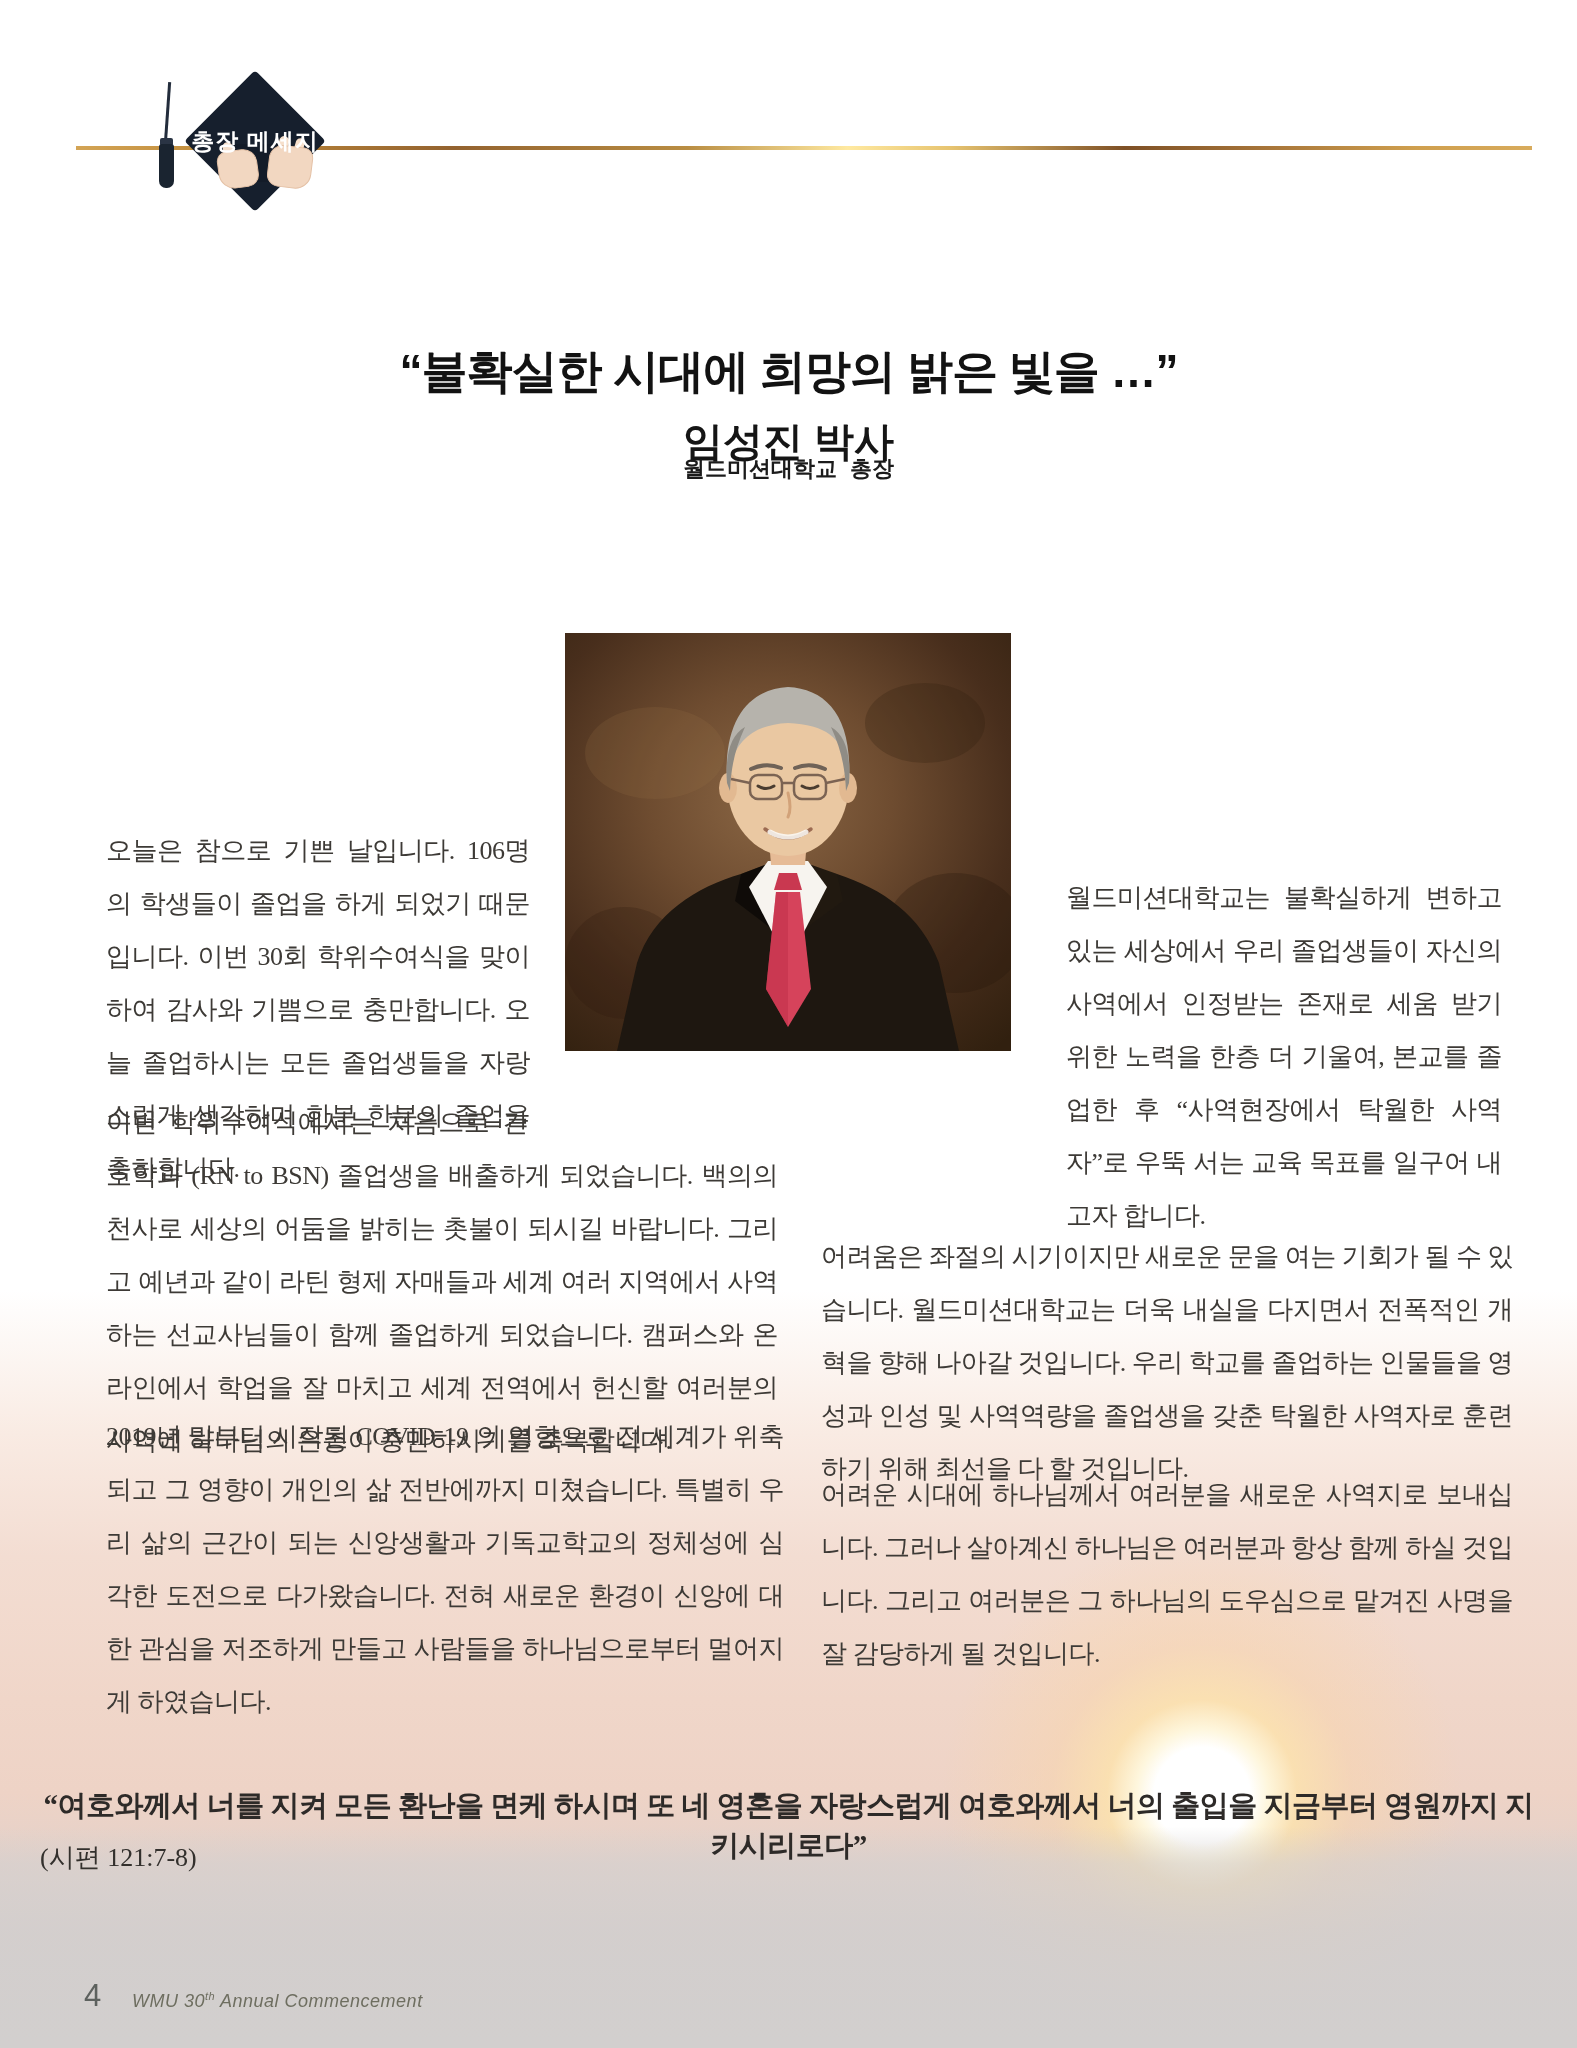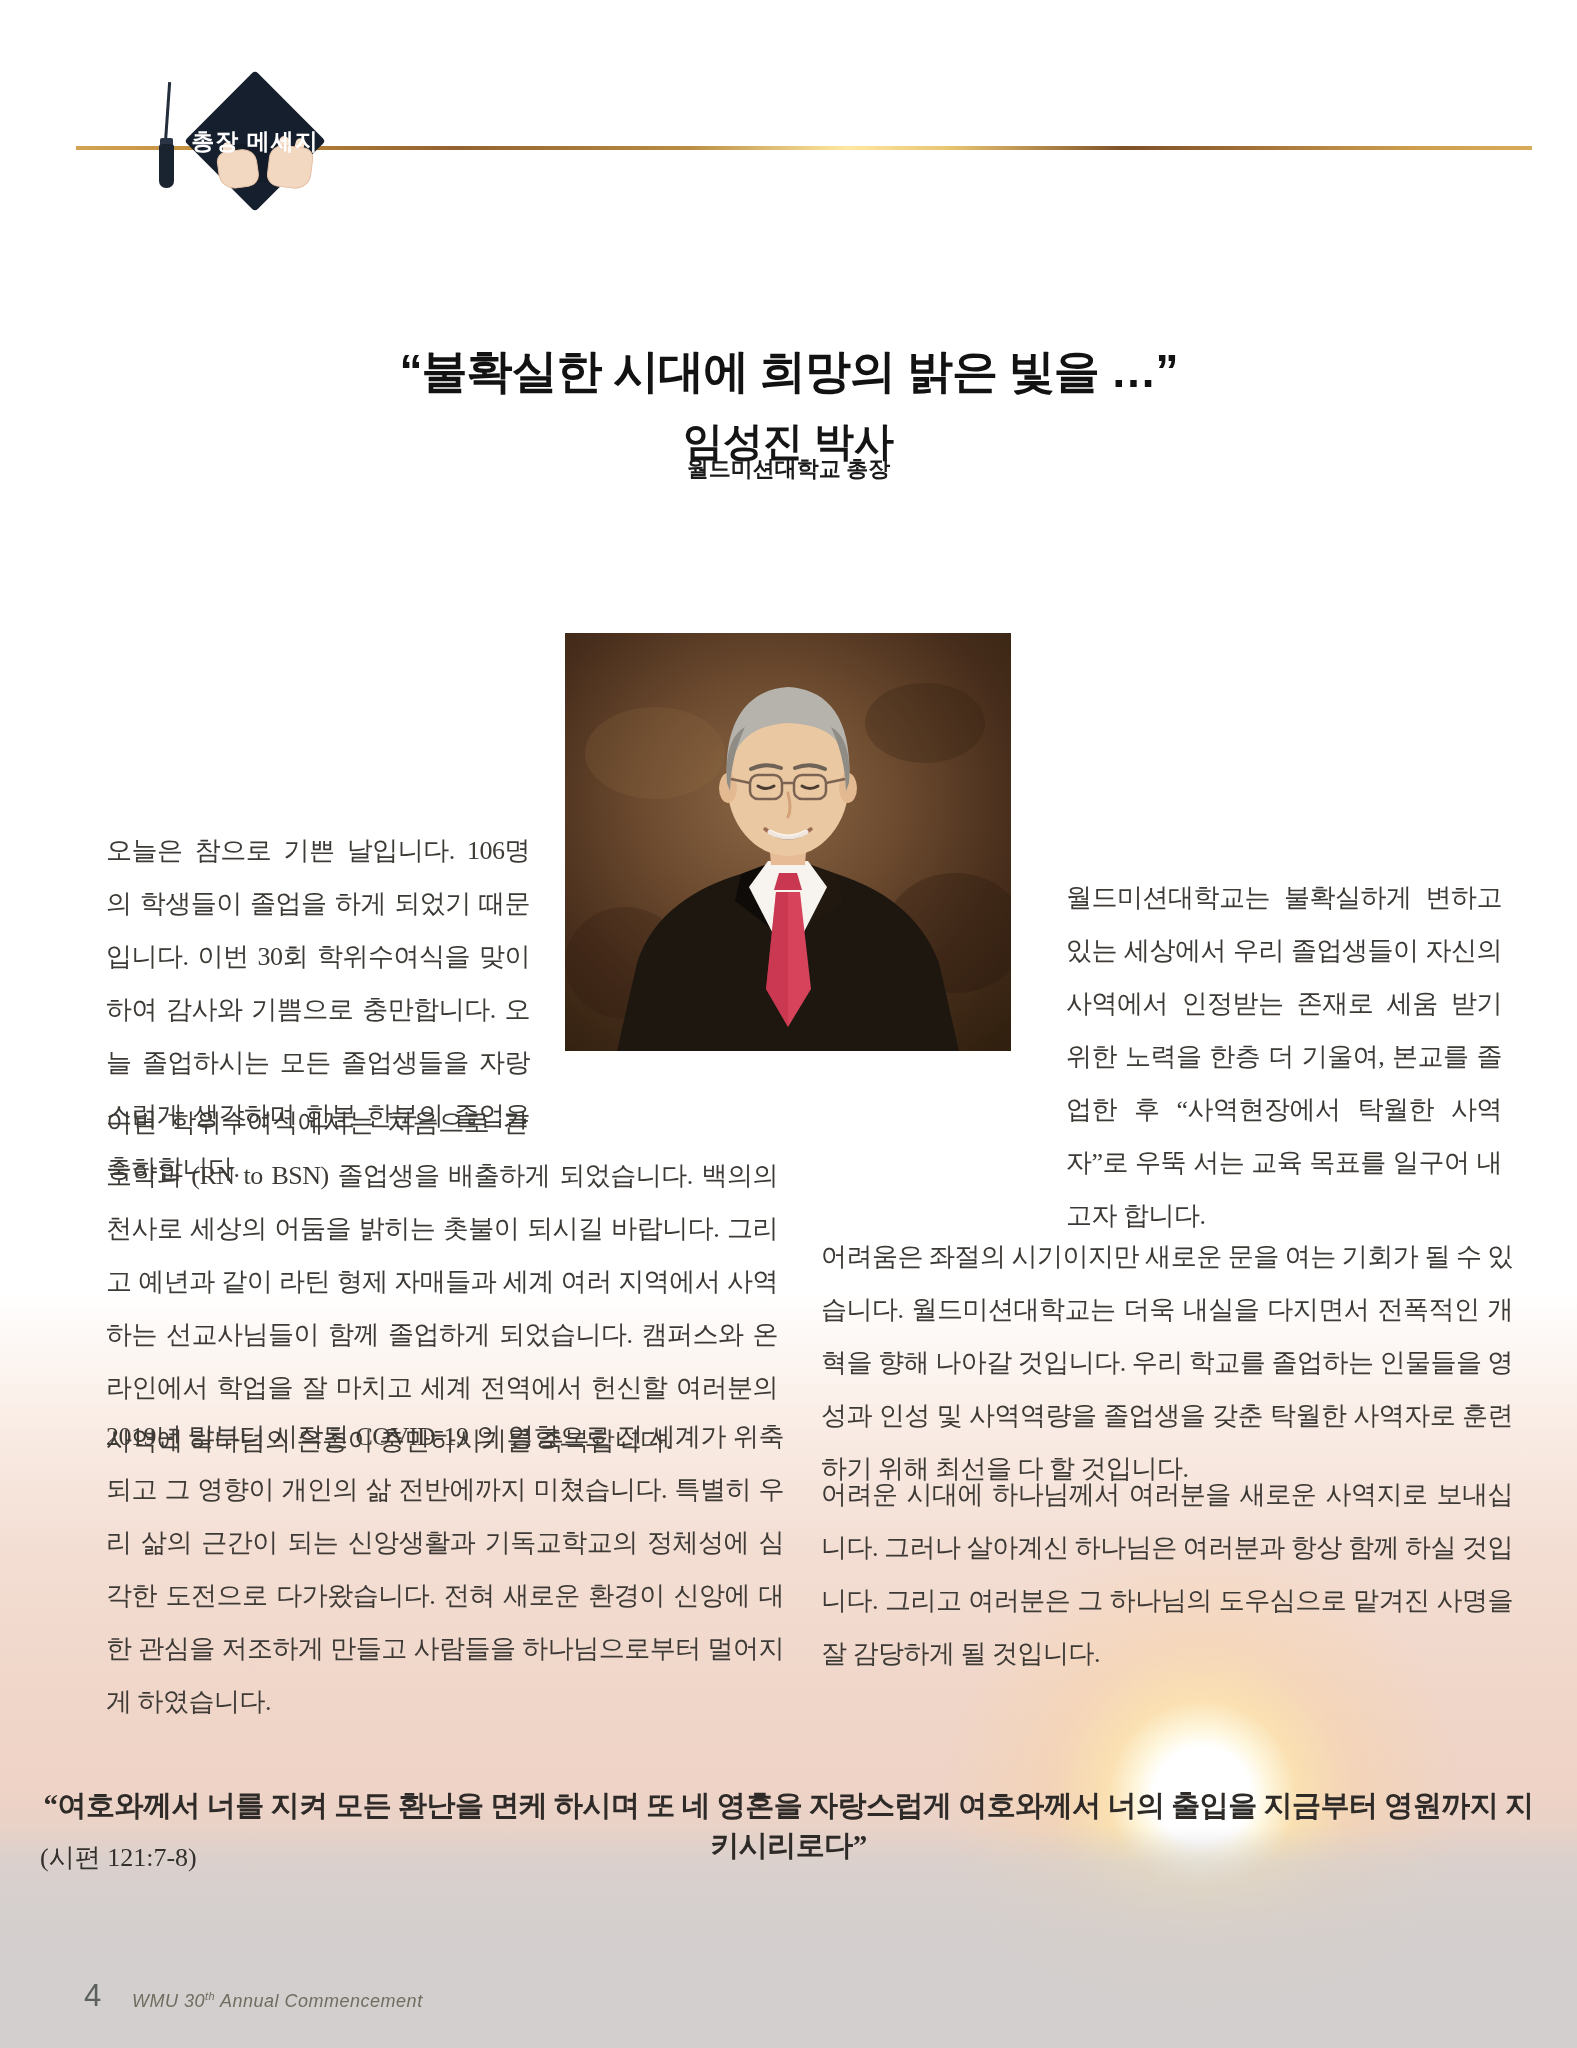--- a/index.html
+++ b/index.html
@@ -49,21 +49,21 @@
     font-family:"Liberation Sans","DejaVu Sans",sans-serif;
     font-weight:800;font-size:46px;color:#121212;letter-spacing:-1px;
   }
   .speaker-name{
     position:absolute;left:40px;top:414px;width:1497px;text-align:center;
     font-family:"Liberation Sans","DejaVu Sans",sans-serif;
     font-weight:800;font-size:40px;color:#151515;
   }
   .speaker-role{
     position:absolute;left:40px;top:454px;width:1497px;text-align:center;
-    font-family:Liberation Serif, serif;
+    font-family:Liberation Mono, monospace;
     font-weight:700;font-size:22px;color:#1b1b1b;
   }
   
   .portrait{position:absolute;left:565px;top:633px;width:446px;height:418px;margin:0;}
   .portrait svg{display:block;width:100%;height:100%;}
   
   .para{
     position:absolute;margin:8px;
     font-size:26px;line-height:53px;color:#3d3a36;
     text-align:justify;letter-spacing:-0.5px;

